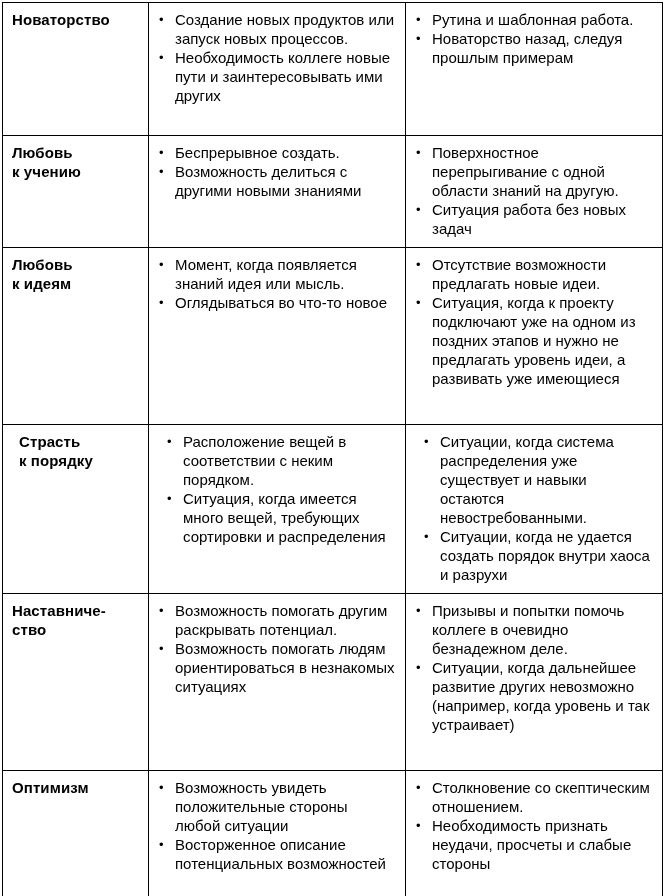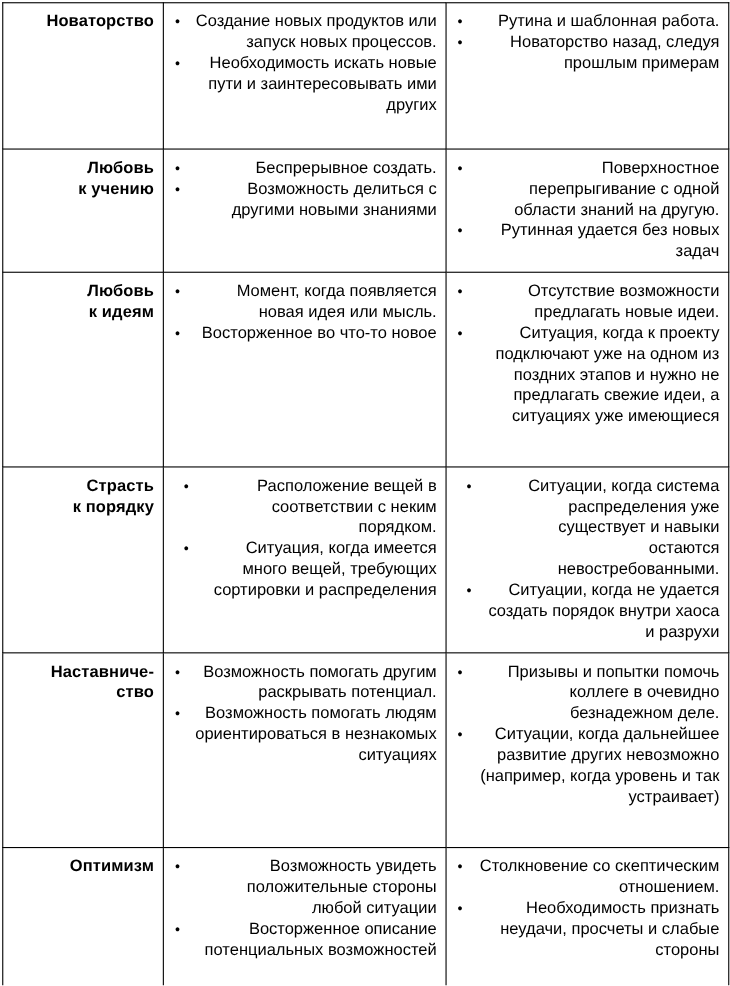--- a/index.html
+++ b/index.html
@@ -5,21 +5,20 @@
   * { box-sizing: border-box; }
   html, body { margin: 0; padding: 0; background: #ffffff; }
   .page {
     width: 664px;
     height: 896px;
     padding: 2px;
     overflow: hidden;
     background: #ffffff;
     color: #000000;
     font-family: "Liberation Sans", sans-serif;
-    text-align: right;
   }
   table.traits {
     border-collapse: collapse;
     width: 100%;
     table-layout: fixed;
   }
   col.c1 { width: 146px; }
   col.c2 { width: 257px; }
   col.c3 { width: 257px; }
   td {
@@ -69,21 +68,21 @@
         <col class="c2">
         <col class="c3">
     </colgroup>
     <tbody>
 
       <tr class="r1">
         <td class="trait">Новаторство</td>
         <td>
           <ul class="bullets">
             <li><span class="bullet">•</span><span>Создание новых продуктов или запуск новых процессов.</span></li>
-            <li><span class="bullet">•</span><span>Необходимость искать новые пути и заинтересовывать ими других</span></li>
+            <li><span class="bullet">•</span><span>Необходимость коллеге новые пути и заинтересовывать ими других</span></li>
           </ul>
         </td>
         <td>
           <ul class="bullets">
             <li><span class="bullet">•</span><span>Рутина и шаблонная работа.</span></li>
             <li><span class="bullet">•</span><span>Новаторство назад, следуя прошлым примерам</span></li>
           </ul>
         </td>
       </tr>
 
@@ -92,38 +91,38 @@
 к учению</td>
         <td>
           <ul class="bullets">
             <li><span class="bullet">•</span><span>Беспрерывное создать.</span></li>
             <li><span class="bullet">•</span><span>Возможность делиться с другими новыми знаниями</span></li>
           </ul>
         </td>
         <td>
           <ul class="bullets">
             <li><span class="bullet">•</span><span>Поверхностное перепрыгивание с одной области знаний на другую.</span></li>
-            <li><span class="bullet">•</span><span>Рутинная удается без новых задач</span></li>
+            <li><span class="bullet">•</span><span>Ситуация работа без новых задач</span></li>
           </ul>
         </td>
       </tr>
 
       <tr class="r3">
         <td class="trait">Любовь
 к идеям</td>
         <td>
           <ul class="bullets">
-            <li><span class="bullet">•</span><span>Момент, когда появляется новая идея или мысль.</span></li>
-            <li><span class="bullet">•</span><span>Восторженное во что-то новое</span></li>
+            <li><span class="bullet">•</span><span>Момент, когда появляется знаний идея или мысль.</span></li>
+            <li><span class="bullet">•</span><span>Оглядываться во что-то новое</span></li>
           </ul>
         </td>
         <td>
           <ul class="bullets">
             <li><span class="bullet">•</span><span>Отсутствие возможности предлагать новые идеи.</span></li>
-            <li><span class="bullet">•</span><span>Ситуация, когда к проекту подключают уже на одном из поздних этапов и нужно не предлагать свежие идеи, а ситуациях уже имеющиеся</span></li>
+            <li><span class="bullet">•</span><span>Ситуация, когда к проекту подключают уже на одном из поздних этапов и нужно не предлагать уровень идеи, а развивать уже имеющиеся</span></li>
           </ul>
         </td>
       </tr>
 
       <tr class="r4">
         <td class="trait">Страсть
 к порядку</td>
         <td>
           <ul class="bullets">
             <li><span class="bullet">•</span><span>Расположение вещей в соответствии с неким порядком.</span></li>

